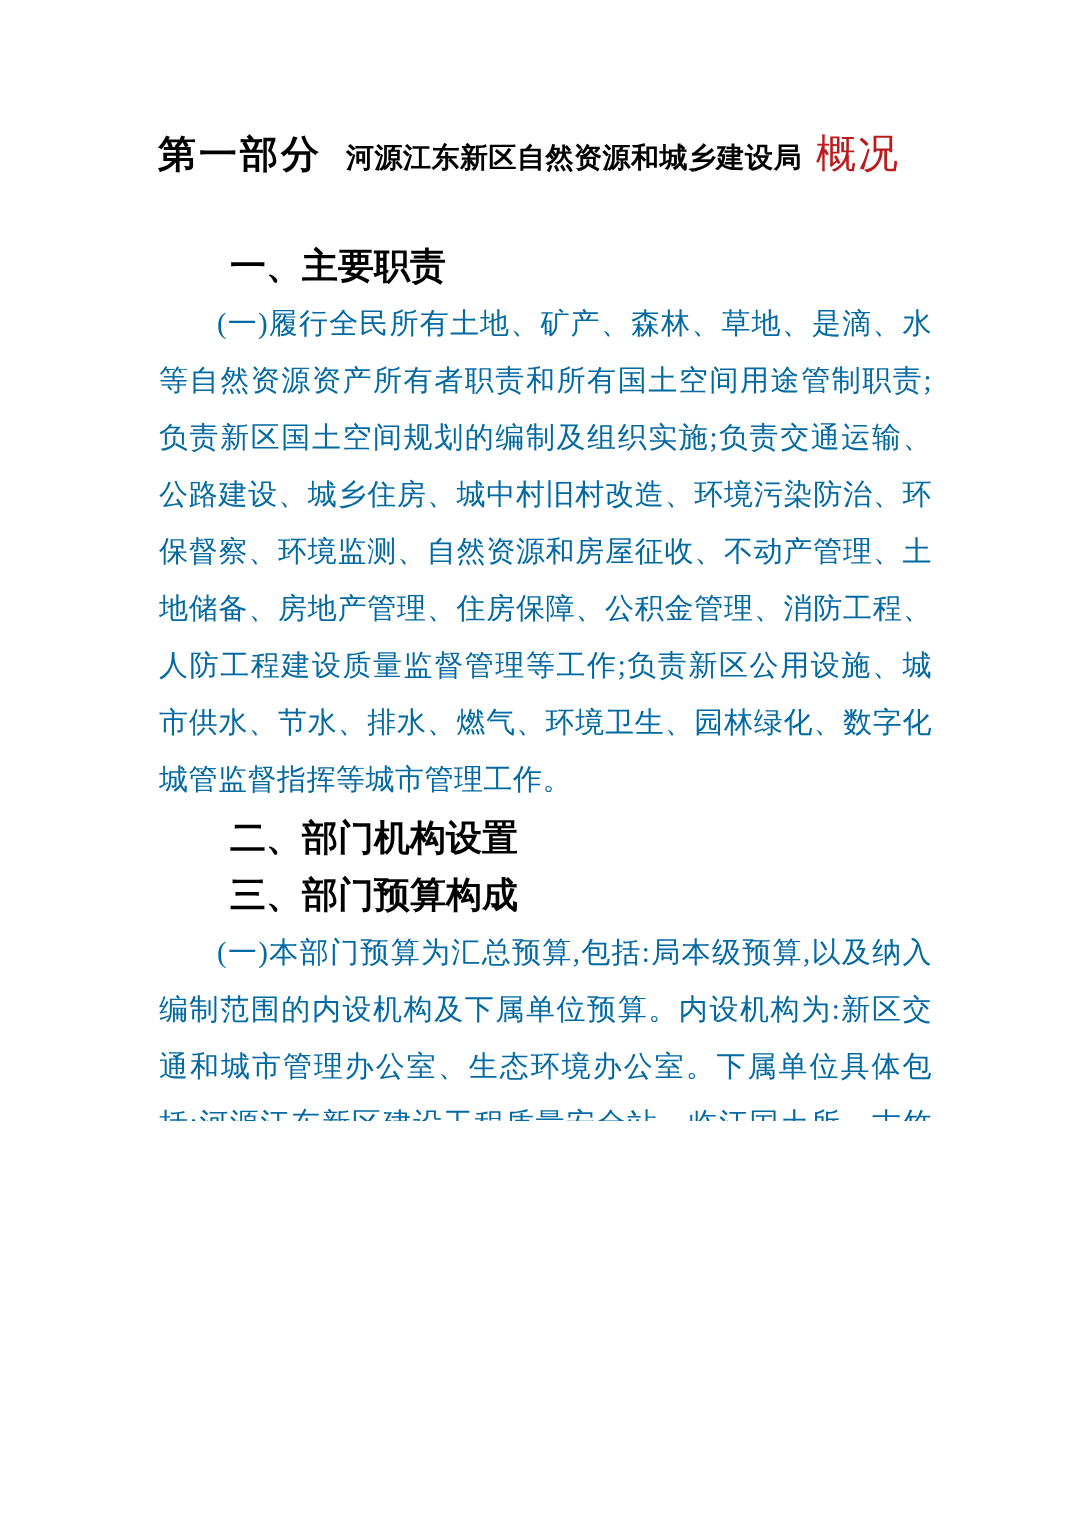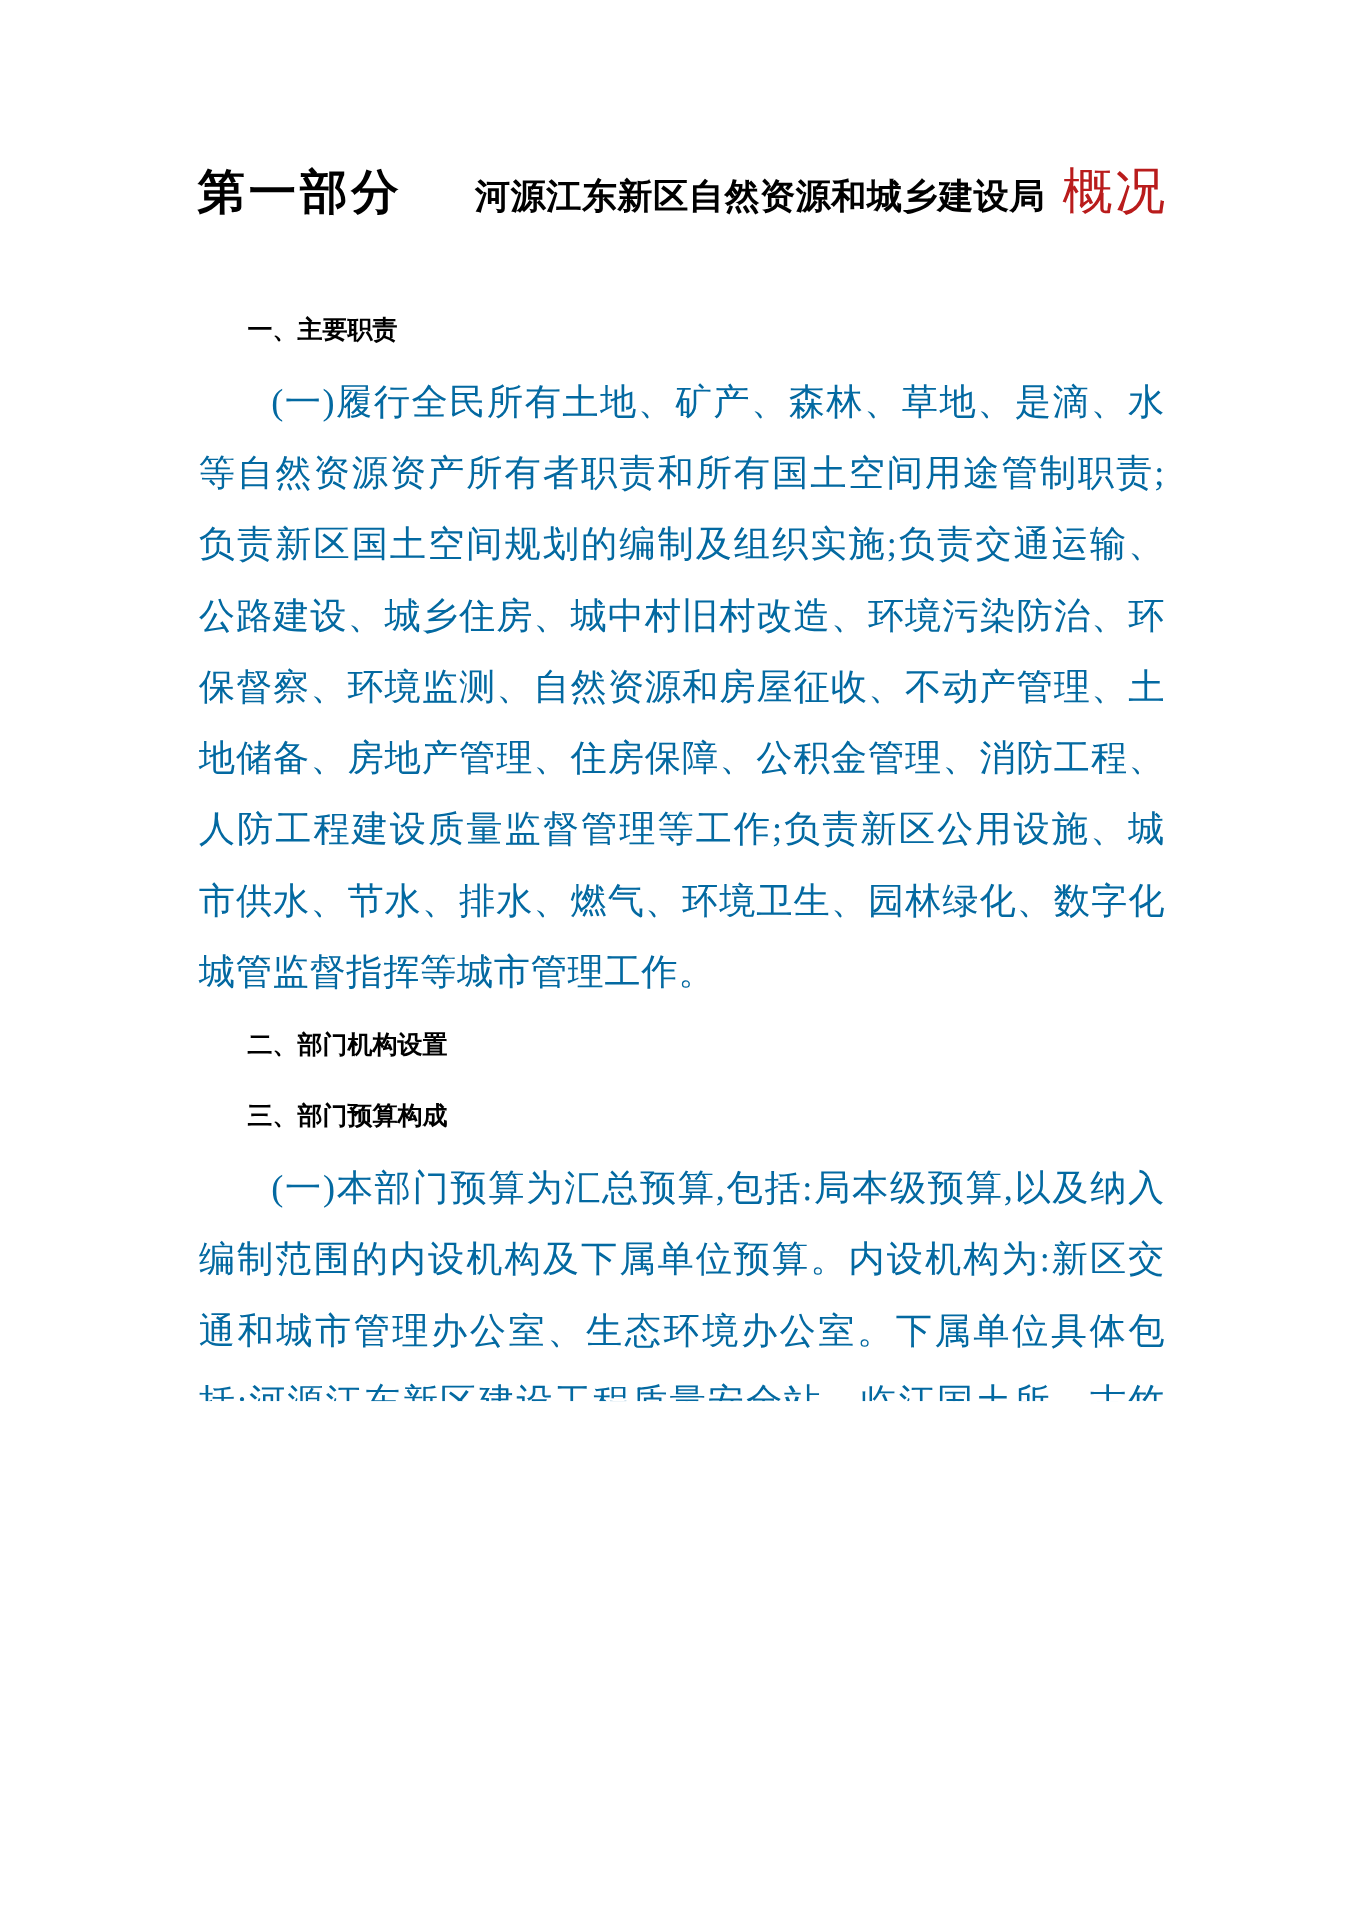--- a/index.html
+++ b/index.html
@@ -30,38 +30,38 @@
     font-weight: bold;
     font-size: 38px;
     letter-spacing: 3px;
     color: #000;
   }
   .t-org {
     font-family: "Liberation Sans", sans-serif;
     font-weight: bold;
     font-size: 28px;
     letter-spacing: 0.5px;
-    margin-left: 58px;
+    margin-left: 24px;
     color: #000;
   }
   .t-suffix {
     font-family: "Liberation Sans", sans-serif;
     font-weight: 400;
     font-size: 40px;
     letter-spacing: 2px;
     margin-left: 14px;
     color: #b91c1c;
   }
   .doc-body {
     margin-top: 54px;
   }
   .sec-heading {
     font-family: "Liberation Sans", sans-serif;
     font-weight: bold;
-    font-size: 20px;
+    font-size: 36px;
     line-height: 57px;
     margin: 0;
     padding: 0;
     text-indent: 2em;
     color: #000;
   }
   .body-para {
     font-family: "Liberation Serif", serif;
     font-size: 29px;
     line-height: 57px;

